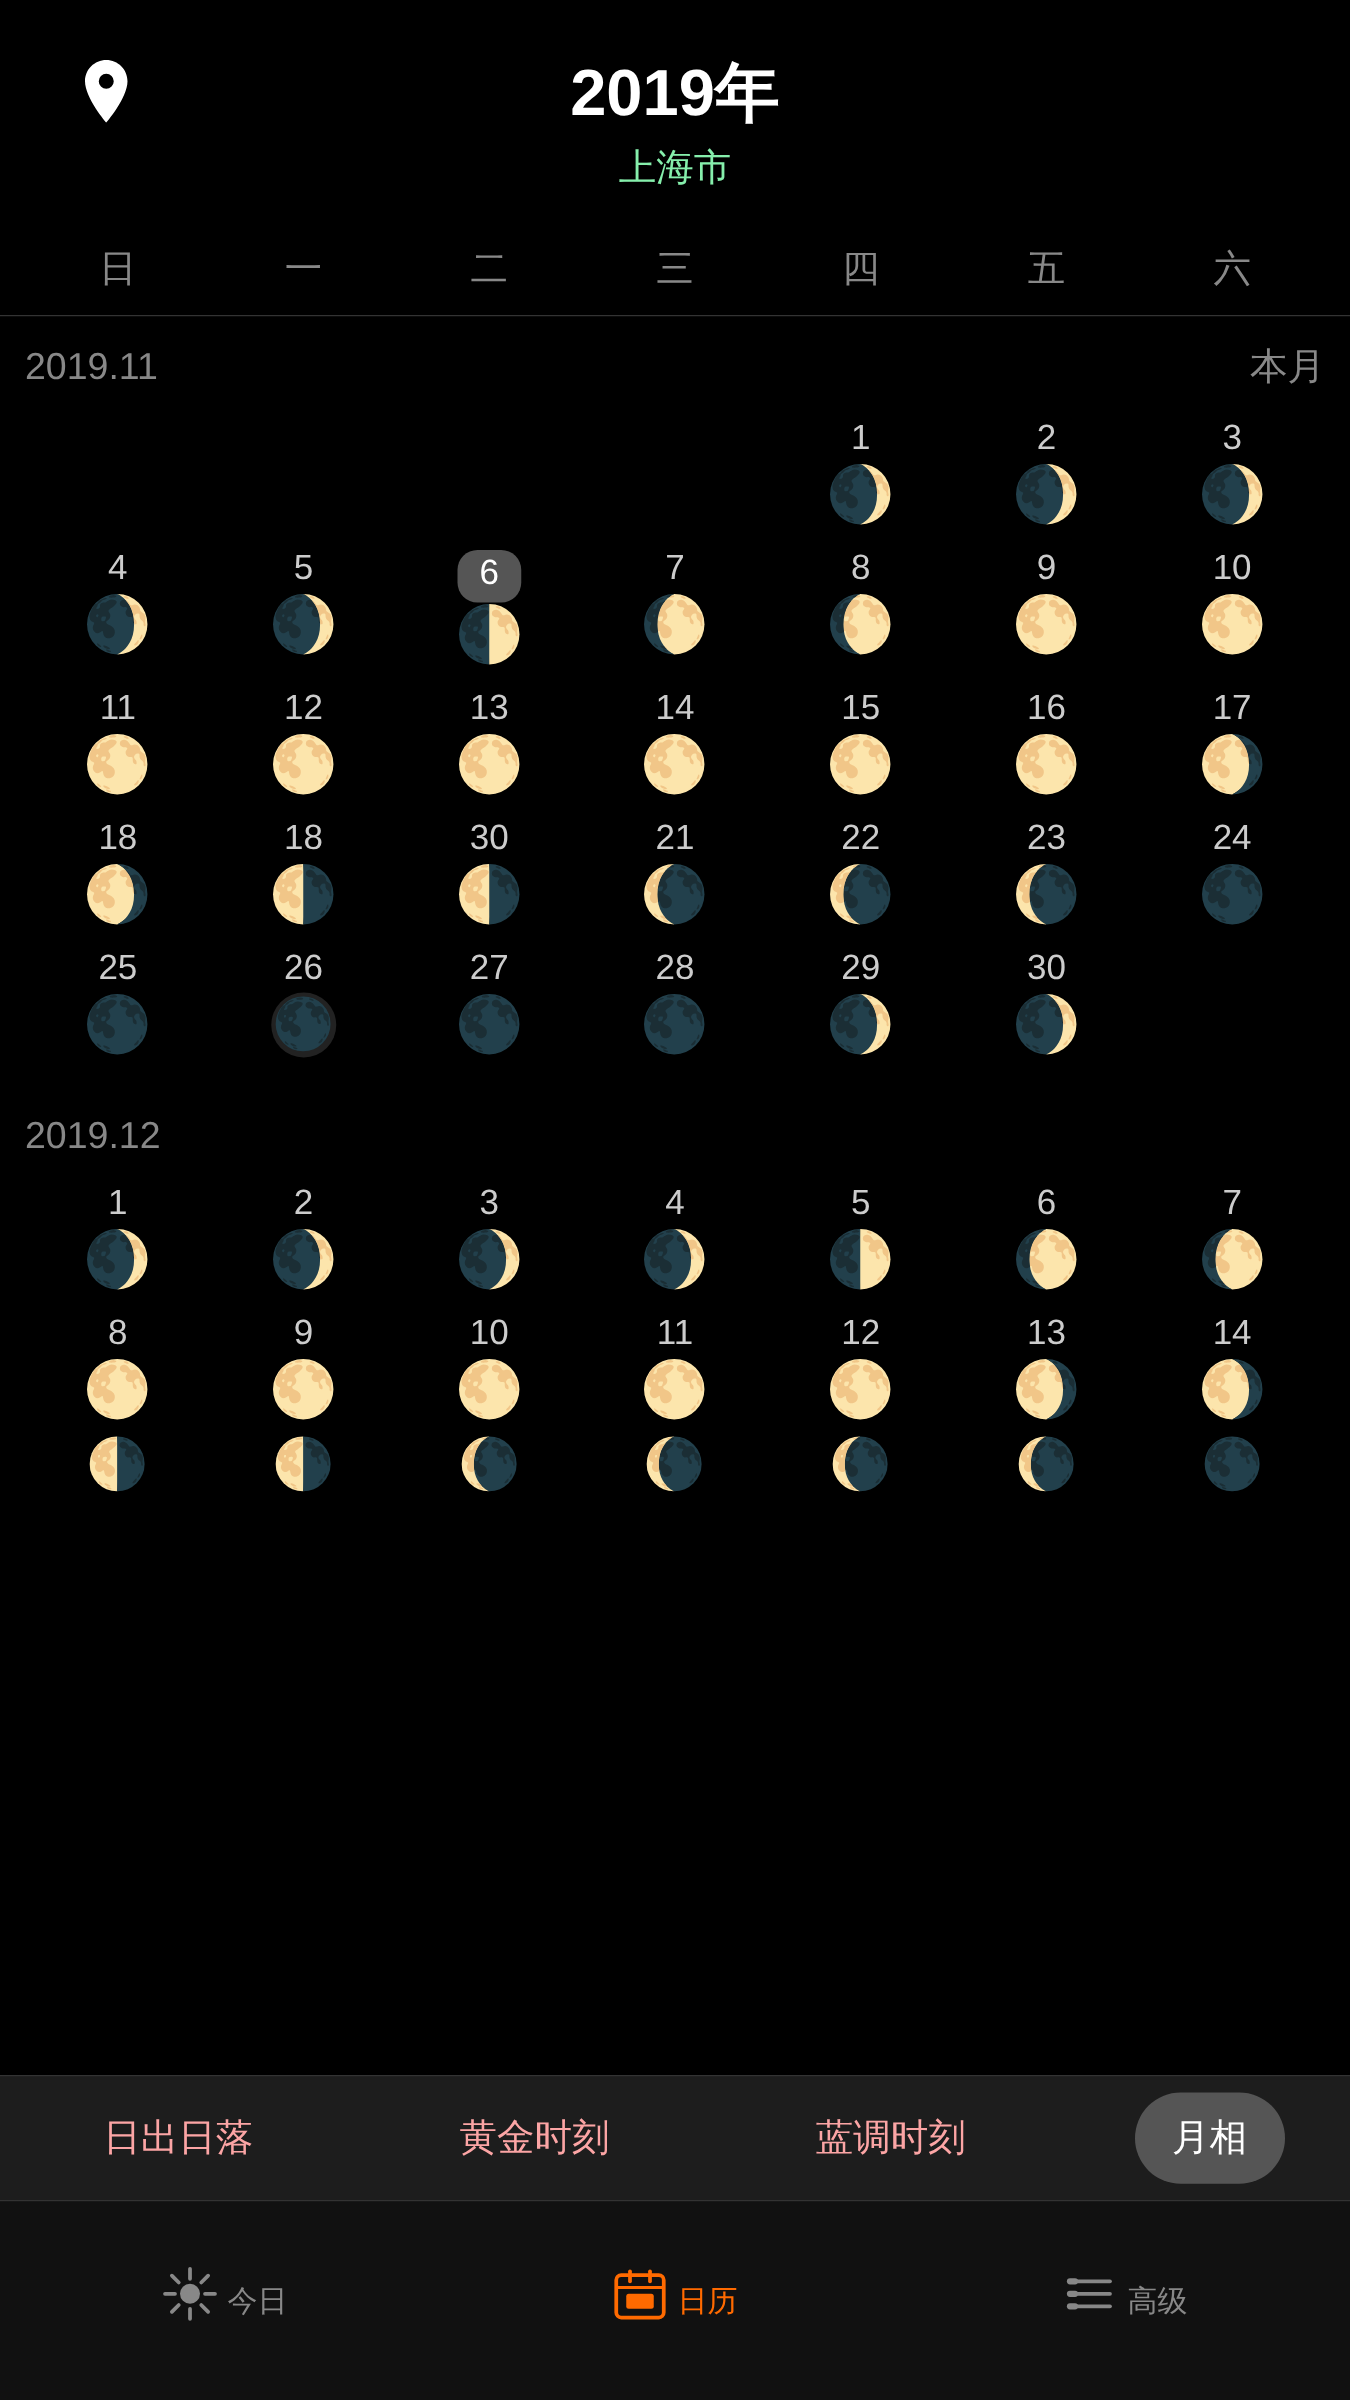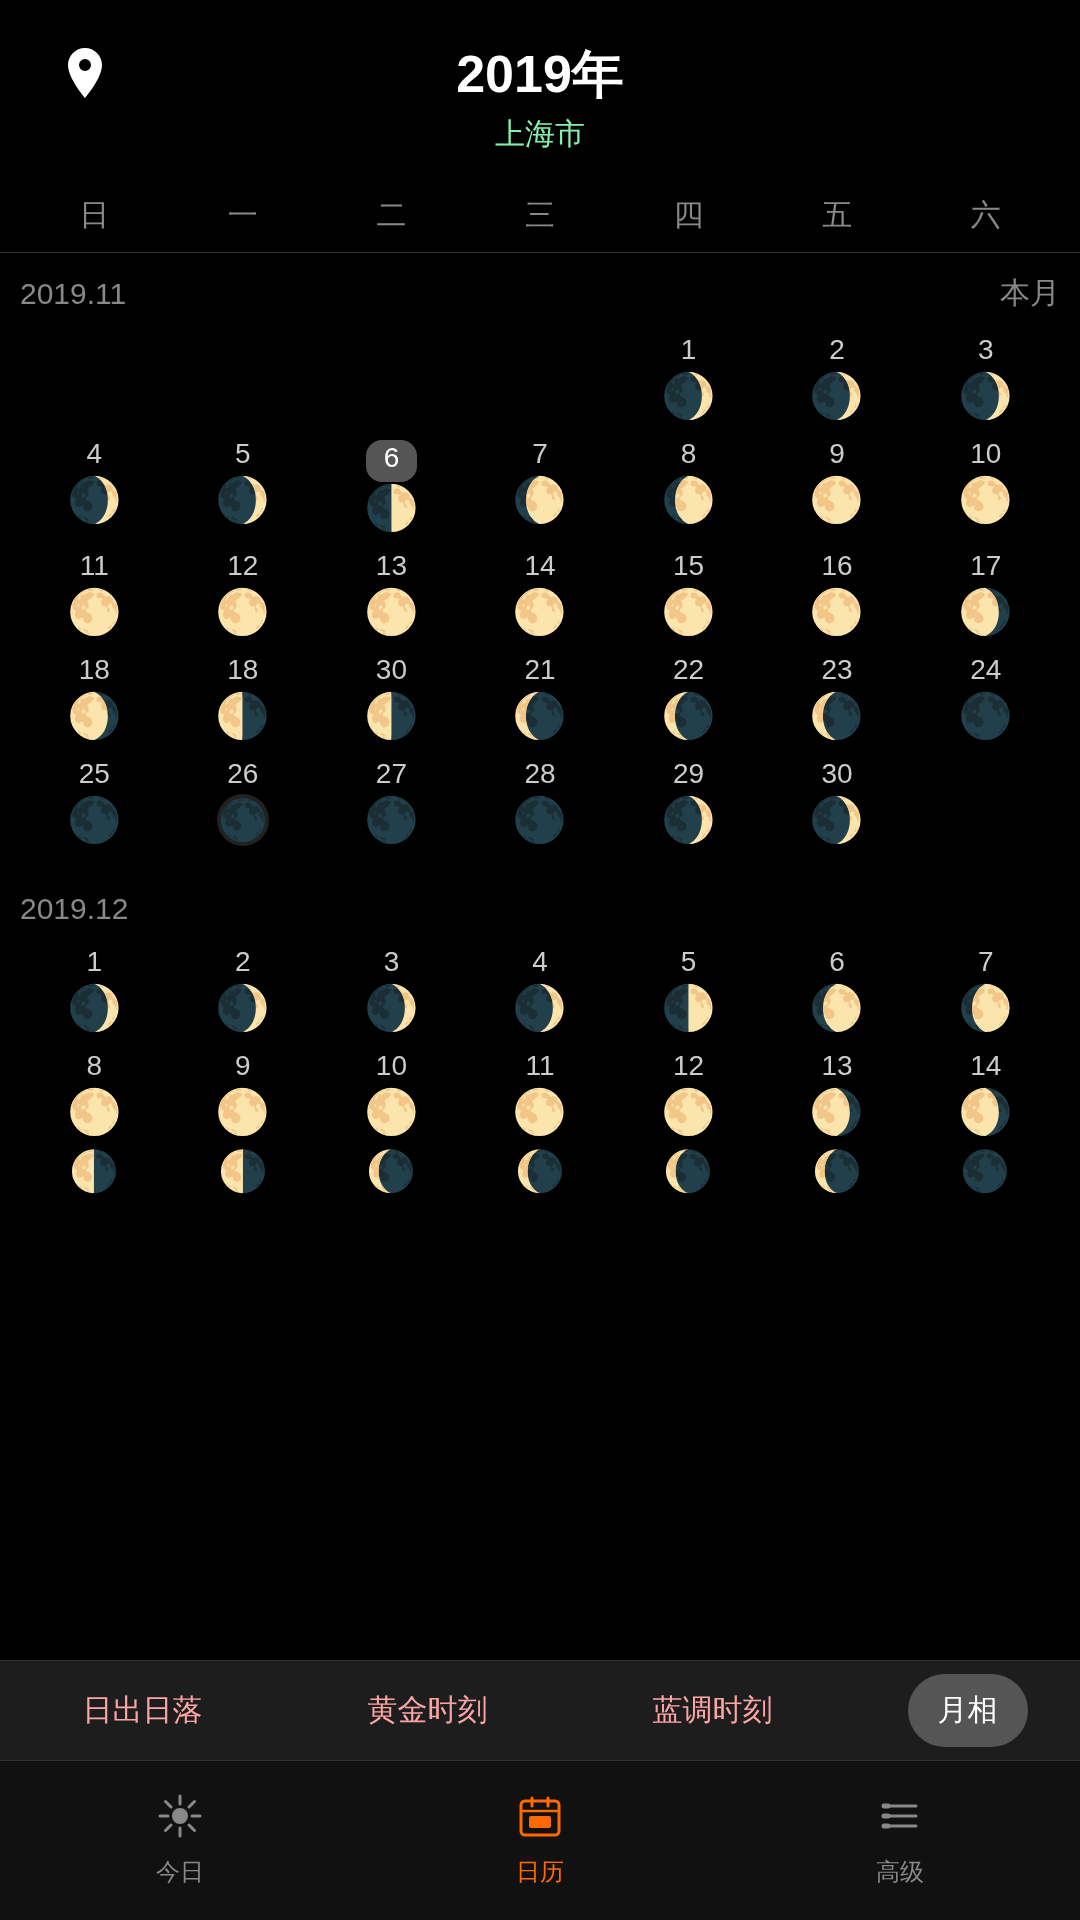--- a/index.html
+++ b/index.html
@@ -121,21 +121,21 @@
       width: 1080px;
       height: 160px;
       background: #111;
       border-top: 1px solid #333;
       display: flex;
       align-items: center;
     }
     .tab-item {
       flex: 1;
       display: flex;
-      flex-direction: column;
+      flex-direction: row;
       align-items: center;
       justify-content: center;
       gap: 8px;
     }
     .tab-icon {
       font-size: 44px;
     }
     .tab-label {
       font-size: 24px;
       color: #888;

